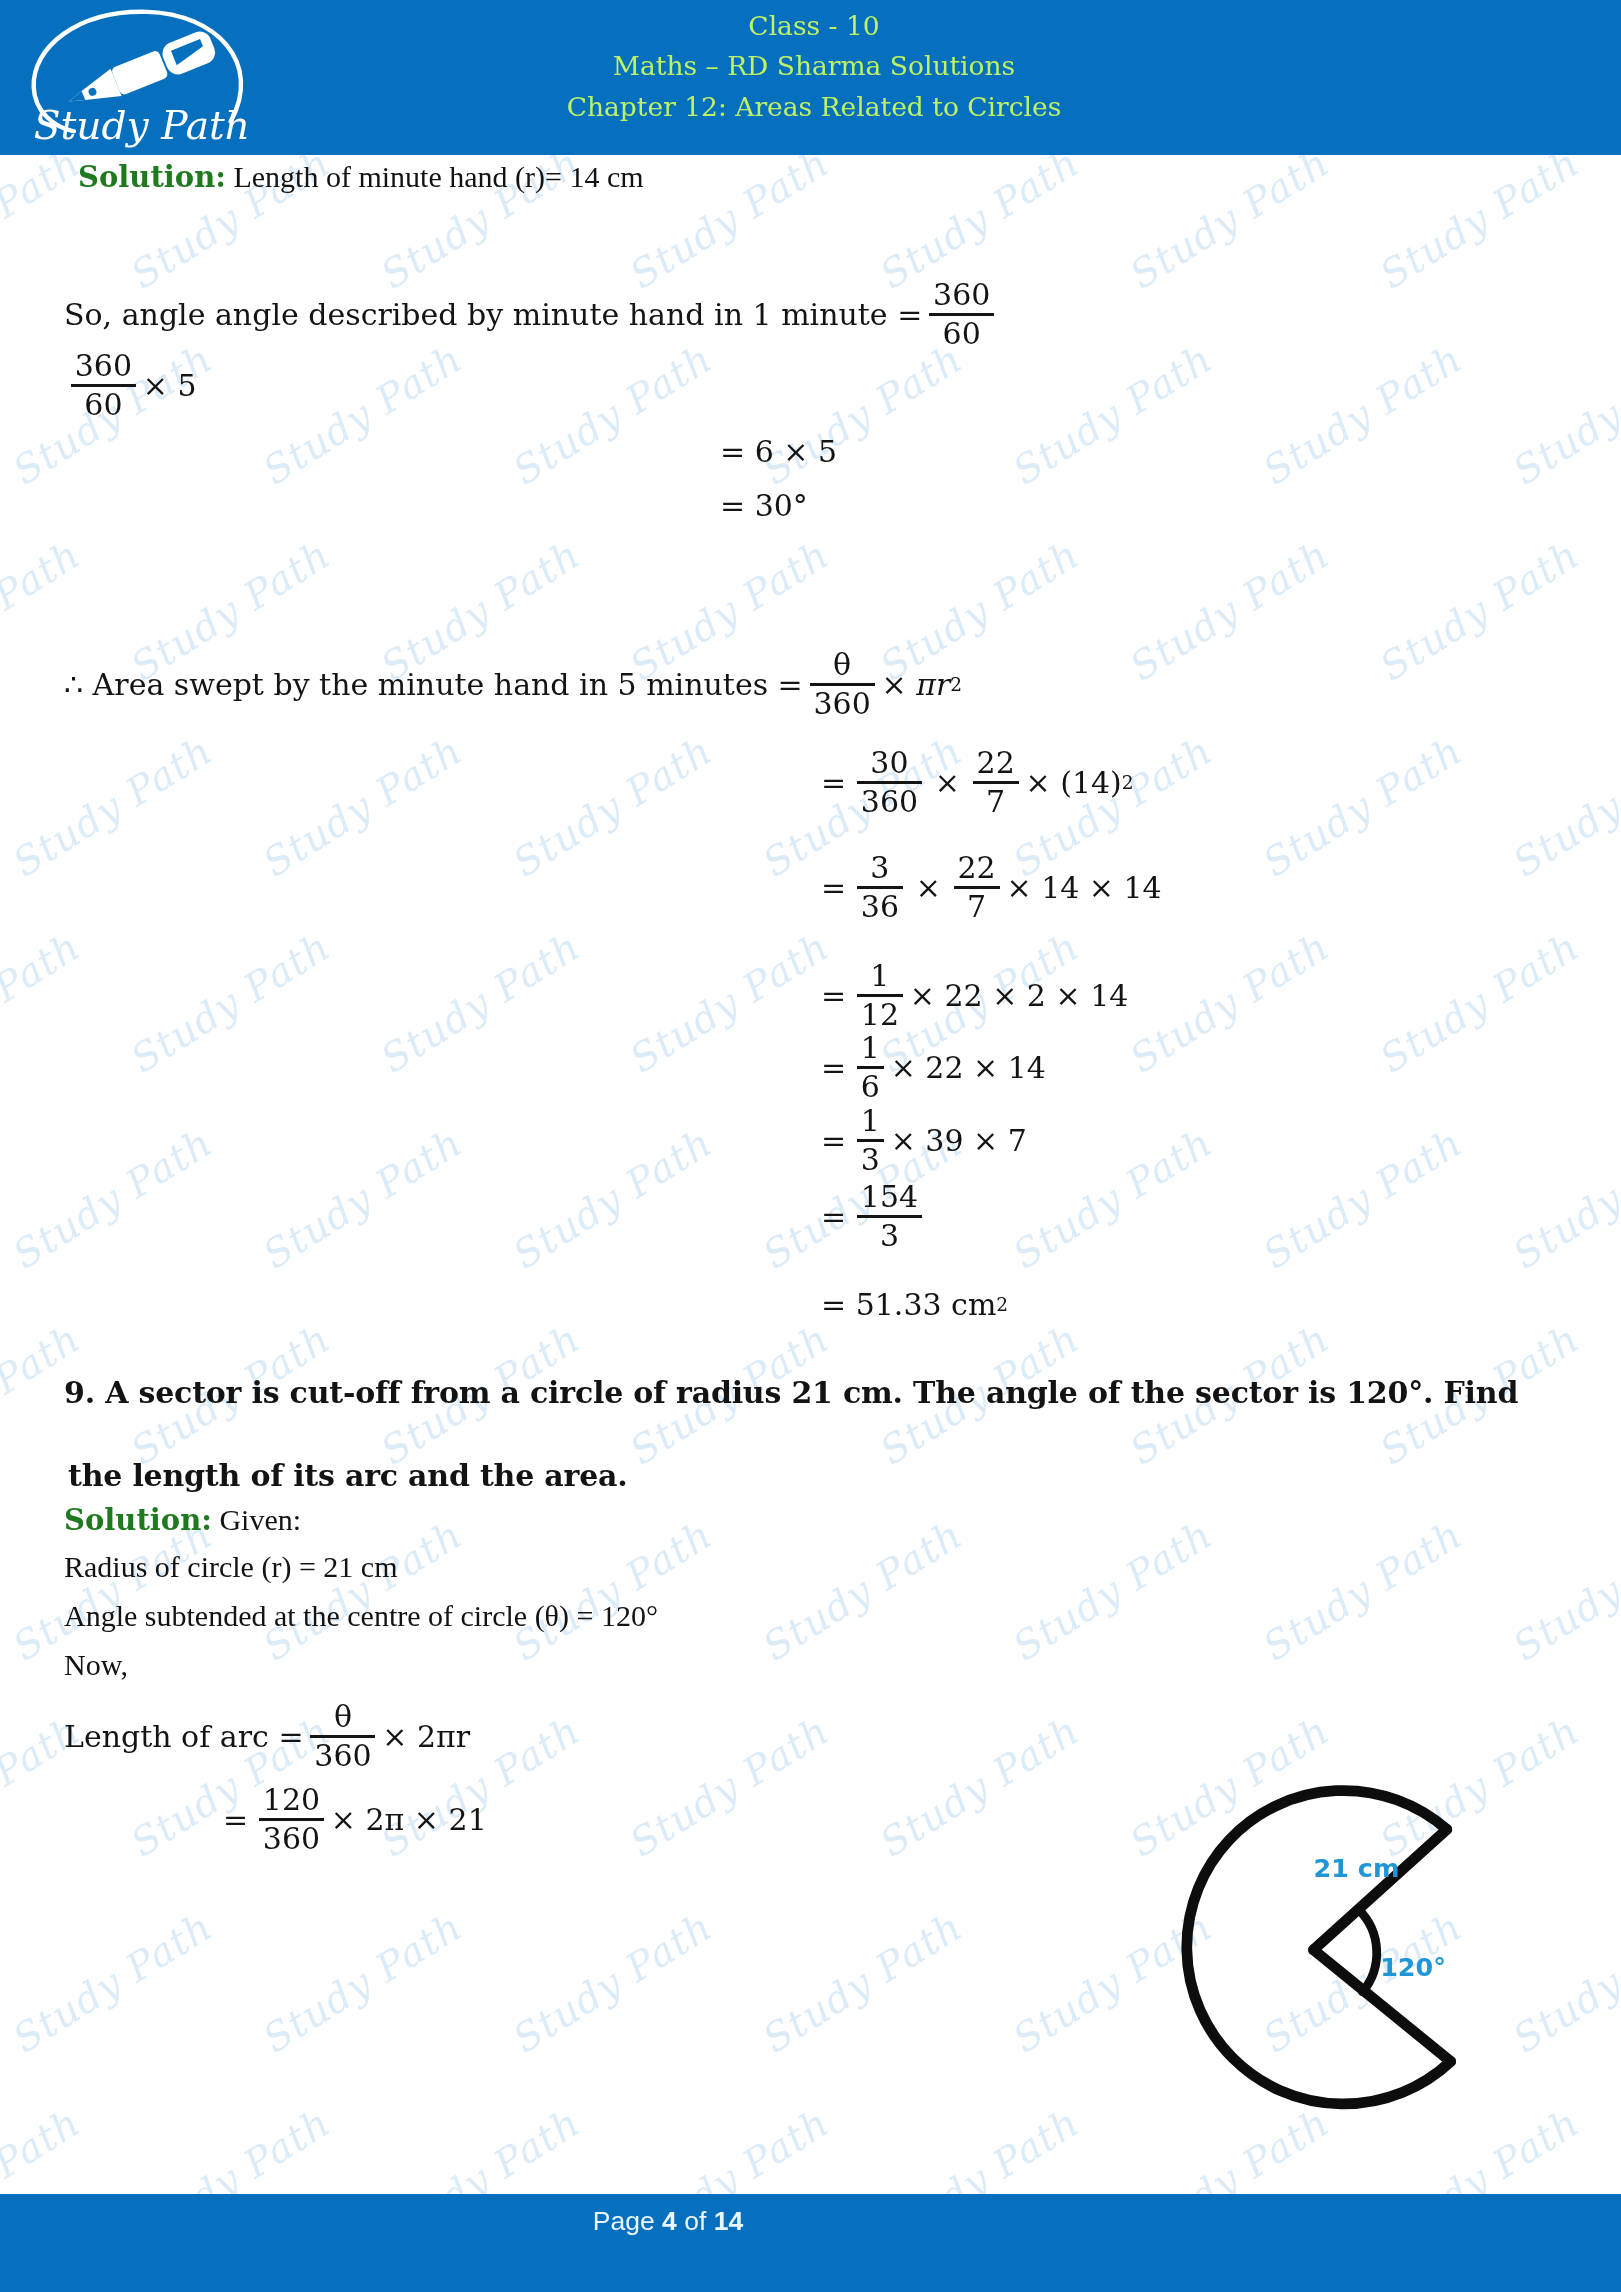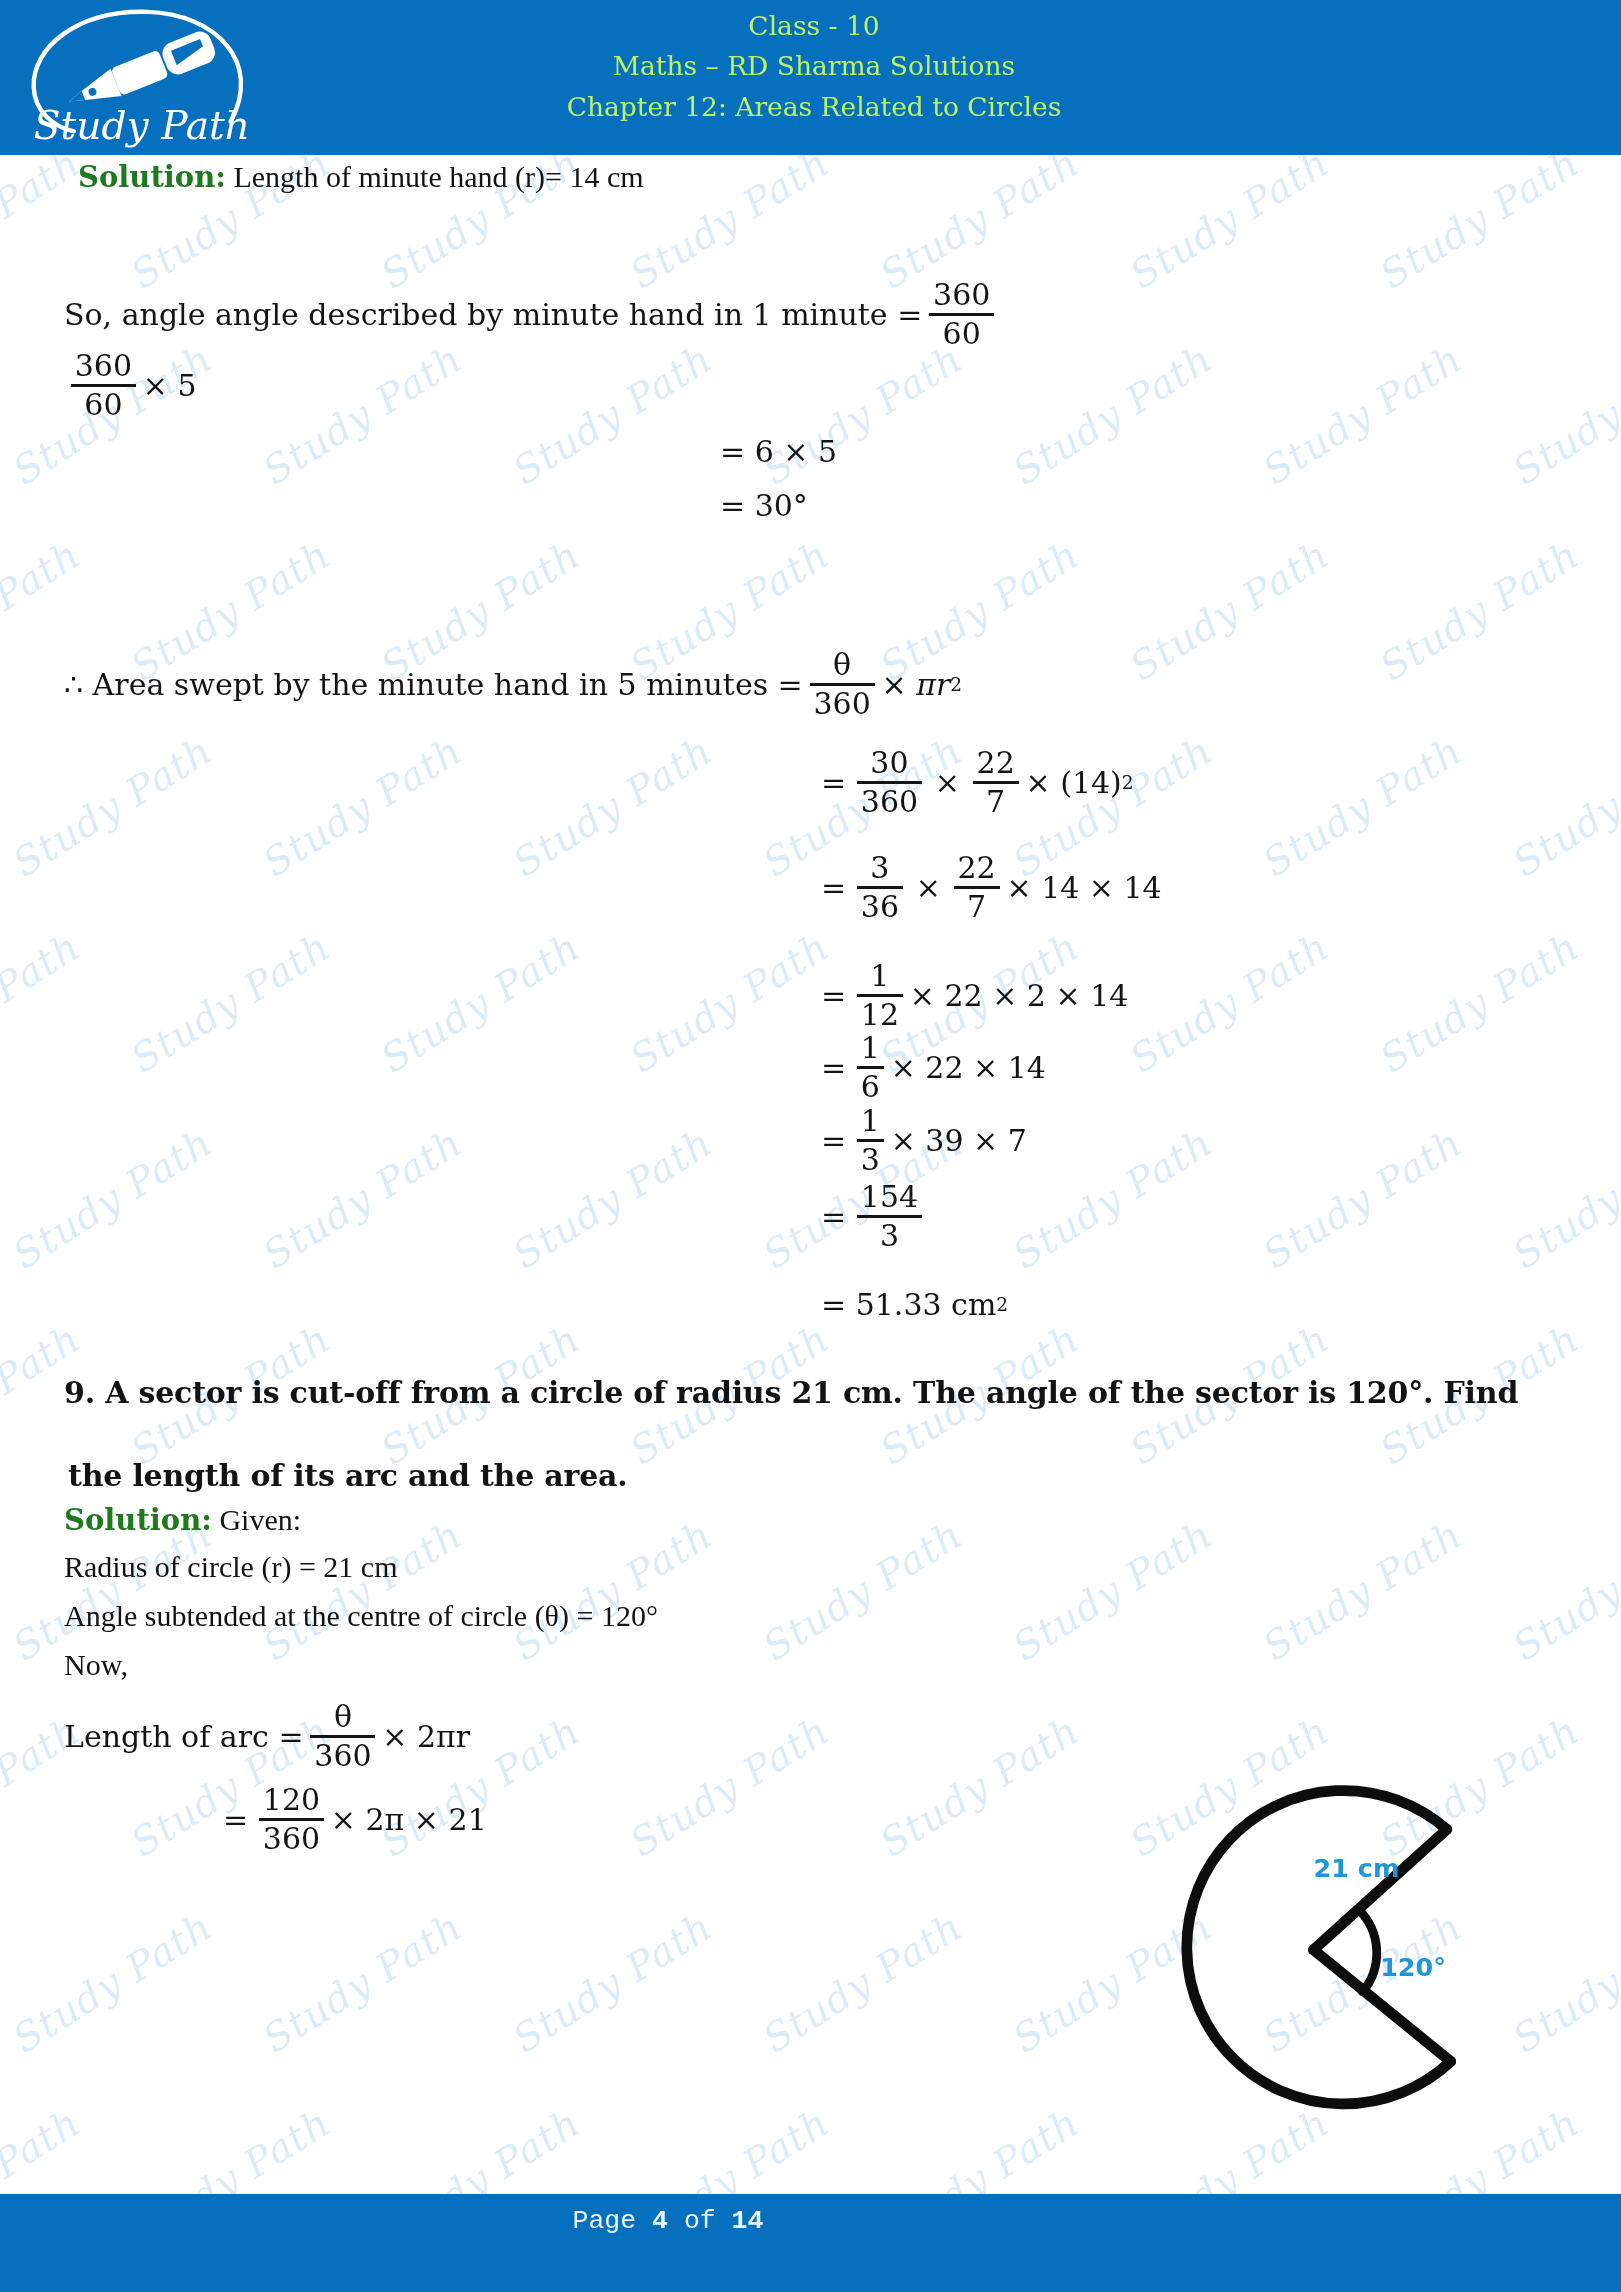--- a/index.html
+++ b/index.html
@@ -119,21 +119,21 @@
   
   #footer{
     position:absolute;left:0;top:2194px;width:1621px;height:99px;
     background:#0670be;
     z-index:3;
   }
   #footer-text{
     position:absolute;left:0;top:11.8px;width:1336px;
     text-align:center;
     color:#eaf6ff;
-    font-family:Liberation Mono, monospace;
+    font-family:Liberation Sans, sans-serif;
     font-size:26.5px;
   }
   #footer-text b{font-weight:bold;}
 </style>
 </head>
 <body>
 
 <div id="watermark">
     <div class="wm" style="left: 0px; top: 0px;">Study Path</div>
     <div class="wm" style="left: 250px; top: 0px;">Study Path</div>

